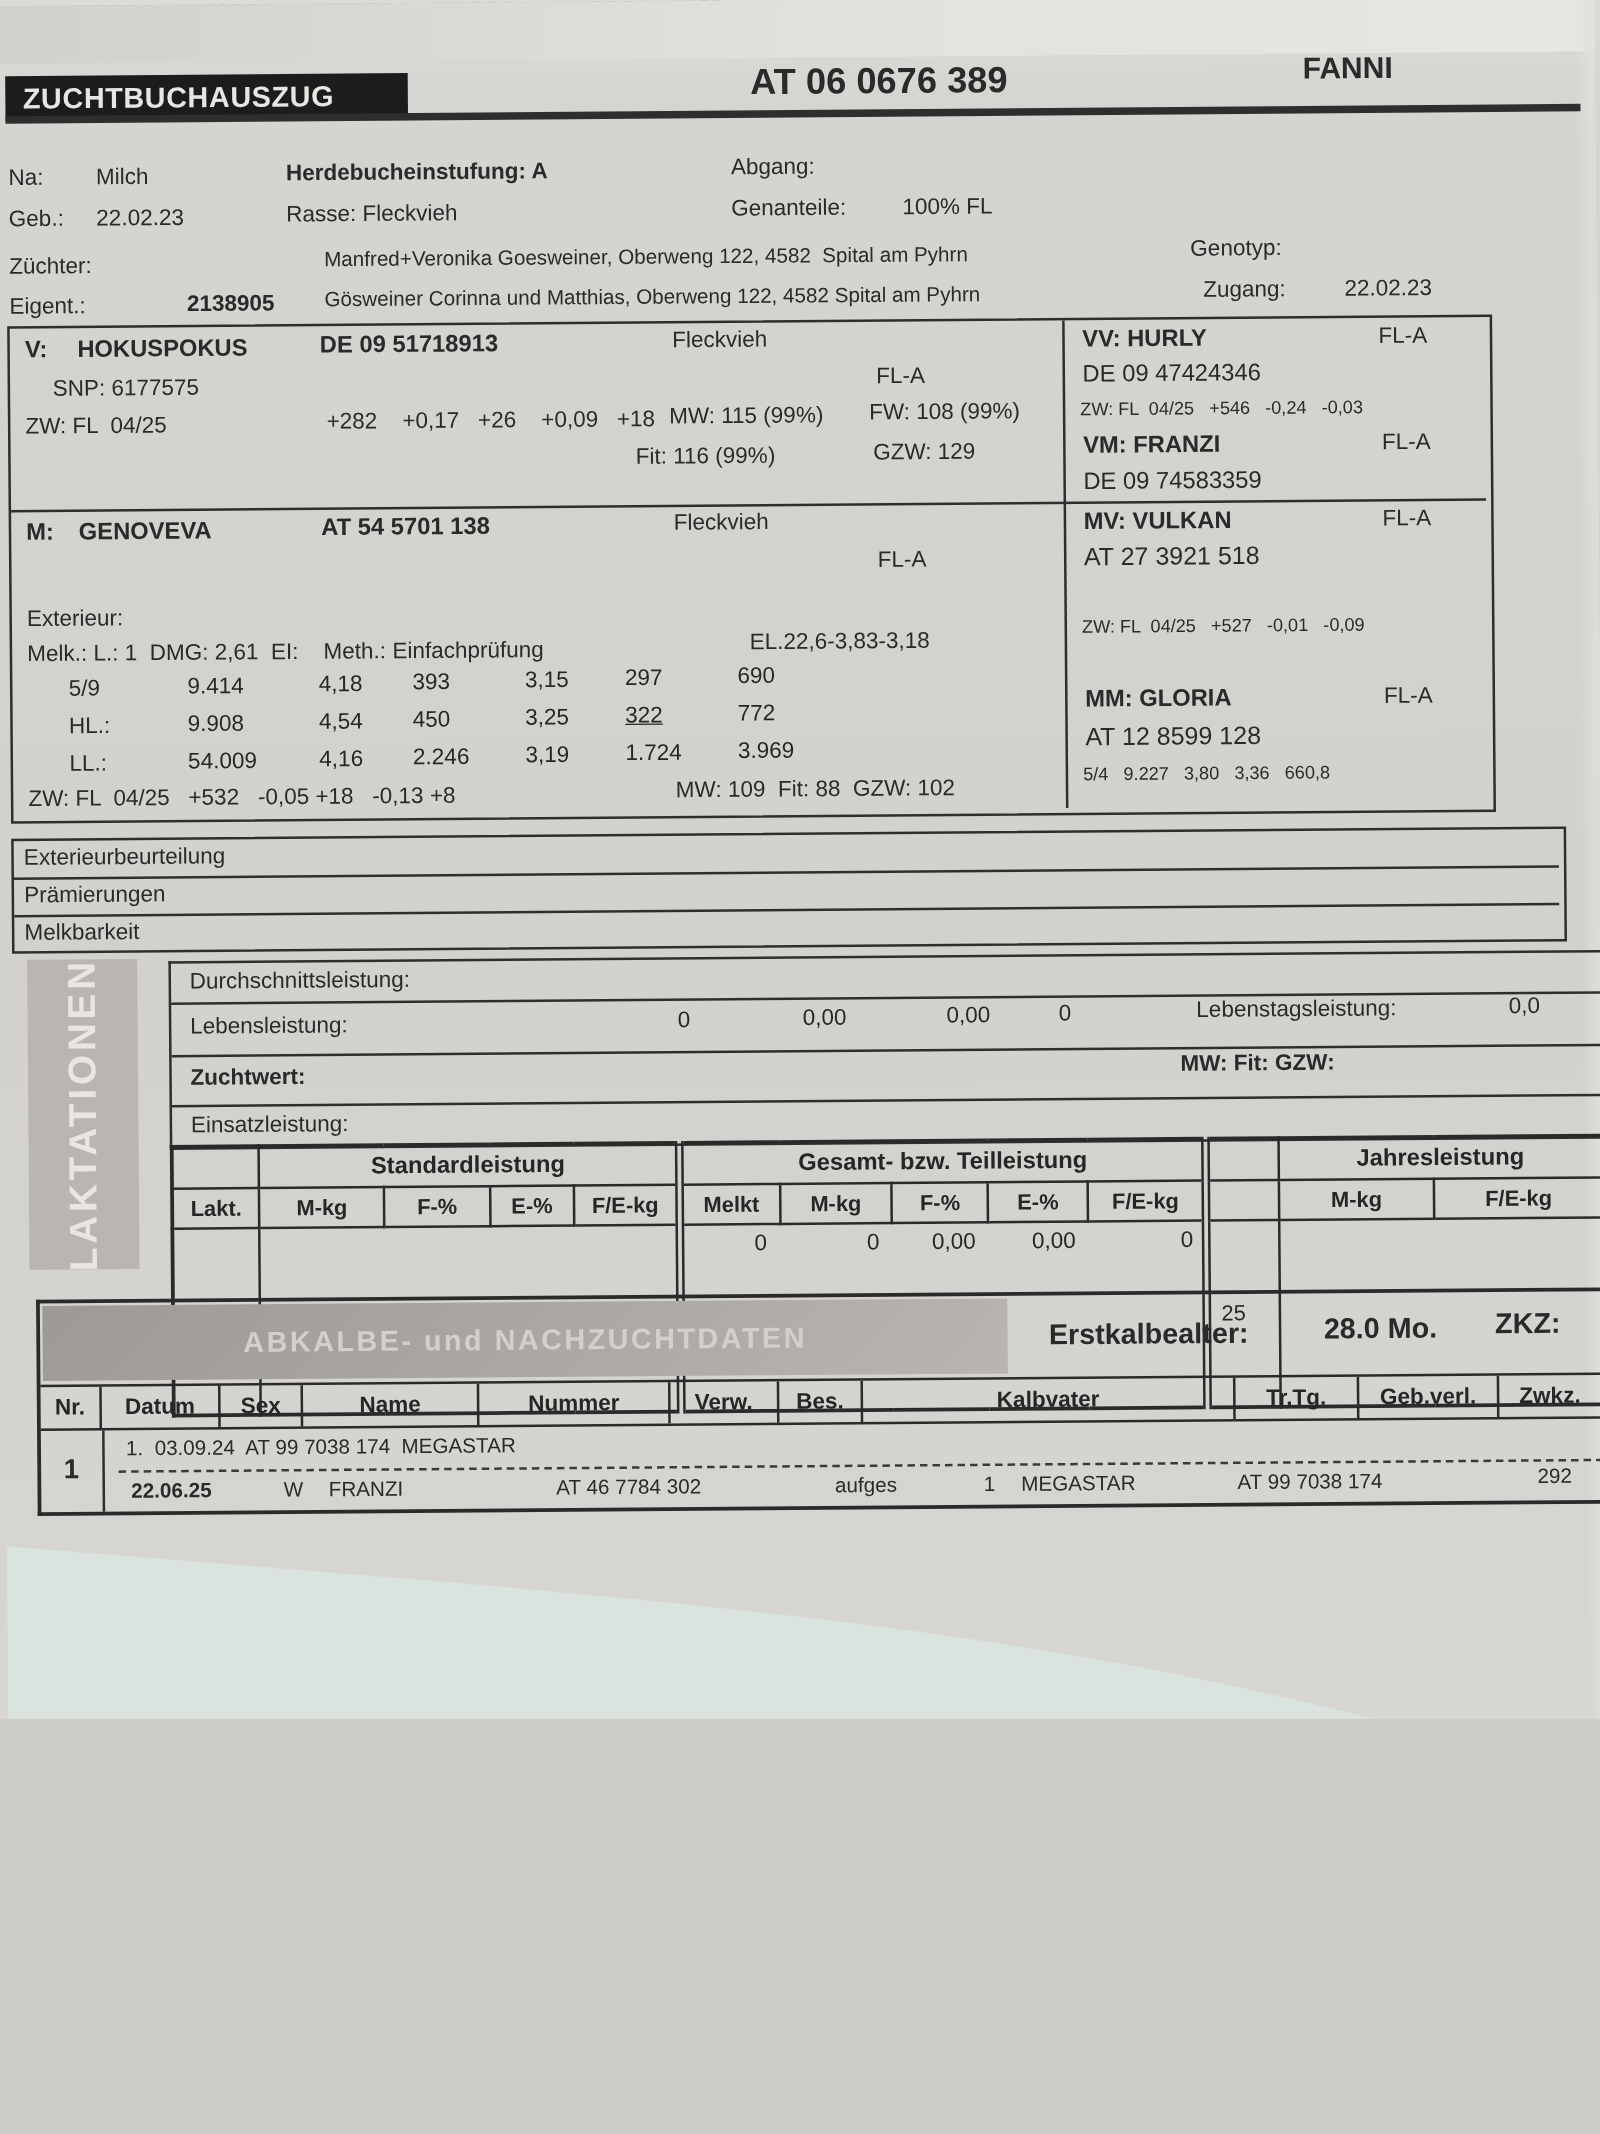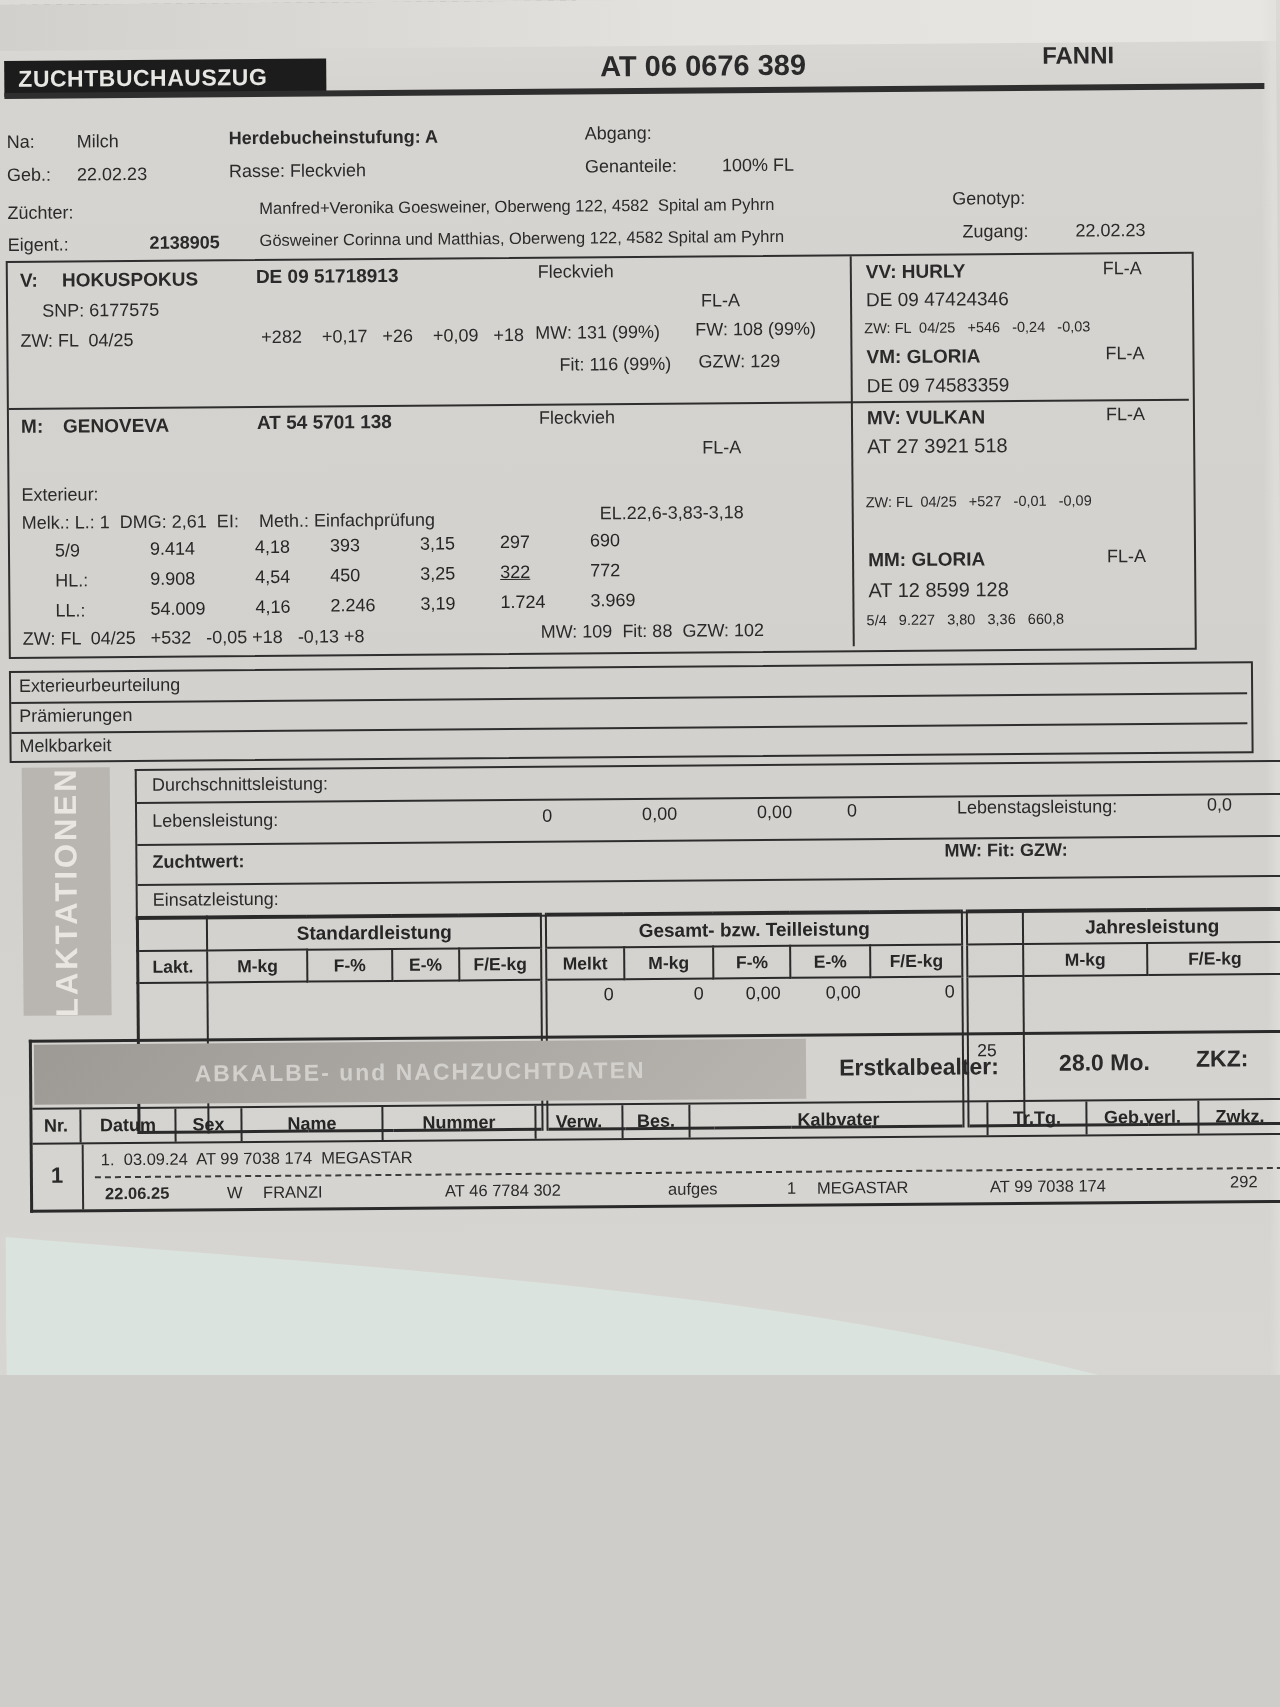--- a/index.html
+++ b/index.html
@@ -102,23 +102,23 @@
   <div class="hline" style="left:10px;top:403px;width:1180px;"></div>
 
   <div class="t s19 b" style="left:22px;top:265px;">V:</div>
   <div class="t s19 b" style="left:64px;top:265px;">HOKUSPOKUS</div>
   <div class="t s19 b" style="left:258px;top:263px;">DE 09 51718913</div>
   <div class="t s18" style="left:540px;top:261px;">Fleckvieh</div>
   <div class="t s18" style="left:44px;top:296px;">SNP: 6177575</div>
   <div class="t s18" style="left:703px;top:291px;">FL-A</div>
   <div class="t s18" style="left:22px;top:326px;">ZW: FL  04/25</div>
   <div class="t s18" style="left:263px;top:324px;">+282    +0,17   +26    +0,09   +18</div>
-  <div class="t s18" style="left:537px;top:322px;">MW: 131 (99%)</div>
+  <div class="t s18" style="left:537px;top:322px;">MW: 115 (99%)</div>
   <div class="t s18" style="left:697px;top:320px;text-align:right;">FW: 108 (99%)</div>
-  <div class="t s18" style="left:561px;top:354px;">Fit: 116 (99%)</div>
+  <div class="t s18" style="left:510px;top:354px;">Fit: 116 (99%)</div>
   <div class="t s18" style="left:700px;top:352px;">GZW: 129</div>
 
   <div class="t s19 b" style="left:22px;top:411px;">M:</div>
   <div class="t s19 b" style="left:64px;top:411px;">GENOVEVA</div>
   <div class="t s19 b" style="left:258px;top:409px;">AT 54 5701 138</div>
   <div class="t s18" style="left:540px;top:407px;">Fleckvieh</div>
   <div class="t s18" style="left:703px;top:438px;">FL-A</div>
   <div class="t s18" style="left:22px;top:480px;">Exterieur:</div>
   <div class="t s18" style="left:22px;top:508px;">Melk.: L.: 1  DMG: 2,61  EI:    Meth.: Einfachprüfung</div>
   <div class="t s18" style="left:600px;top:503px;">EL.22,6-3,83-3,18</div>
@@ -147,21 +147,21 @@
   <div class="rnum" style="left:500px;top:591px;width:85px;">1.724</div>
   <div class="rnum" style="left:590px;top:590px;width:88px;">3.969</div>
 
   <div class="t s18" style="left:22px;top:624px;">ZW: FL  04/25   +532   -0,05 +18   -0,13 +8</div>
   <div class="t s18" style="left:540px;top:621px;">MW: 109  Fit: 88  GZW: 102</div>
 
   <div class="t s19 b" style="left:868px;top:263px;">VV: HURLY</div>
   <div class="t s18" style="left:1105px;top:262px;">FL-A</div>
   <div class="t s19" style="left:868px;top:291px;">DE 09 47424346</div>
   <div class="t s14" style="left:866px;top:322px;">ZW: FL  04/25   +546   -0,24   -0,03</div>
-  <div class="t s19 b" style="left:868px;top:348px;">VM: GLORIA</div>
+  <div class="t s19 b" style="left:868px;top:348px;">VM: FRANZI</div>
   <div class="t s18" style="left:1107px;top:347px;">FL-A</div>
   <div class="t s19" style="left:868px;top:377px;">DE 09 74583359</div>
 
   <div class="t s19 b" style="left:868px;top:409px;">MV: VULKAN</div>
   <div class="t s18" style="left:1107px;top:408px;">FL-A</div>
   <div class="t s20" style="left:868px;top:437px;">AT 27 3921 518</div>
   <div class="t s14" style="left:866px;top:496px;">ZW: FL  04/25   +527   -0,01   -0,09</div>
   <div class="t s19 b" style="left:868px;top:551px;">MM: GLORIA</div>
   <div class="t s18" style="left:1107px;top:550px;">FL-A</div>
   <div class="t s20" style="left:868px;top:581px;">AT 12 8599 128</div>

